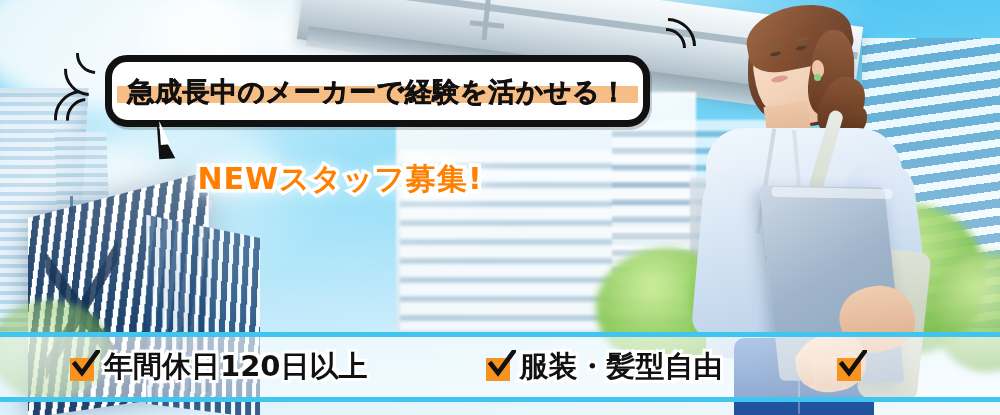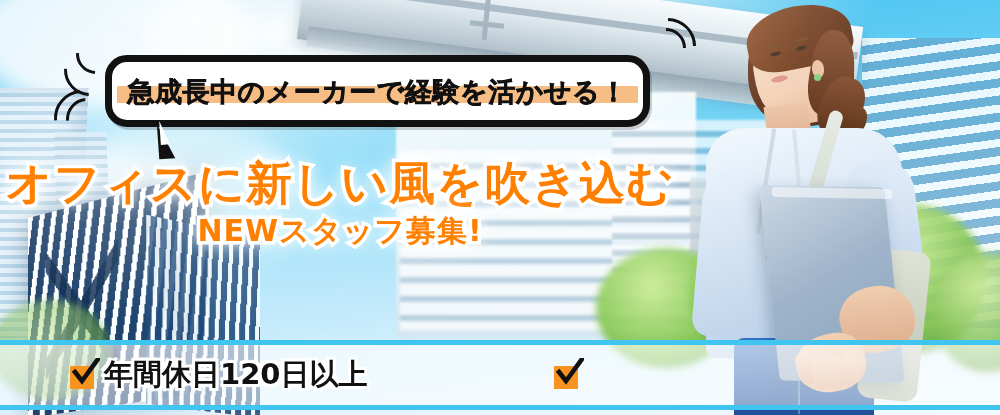--- a/index.html
+++ b/index.html
@@ -298,21 +298,21 @@
     -webkit-text-stroke:7px #fff;
     paint-order:stroke fill;
     text-shadow:
       0 0 10px #fff, 0 0 16px #fff, 0 0 22px rgba(255,255,255,.9),
       0 0 30px rgba(255,255,255,.7);
   }
   .hl-line.l2{font-size:30px;margin-top:4px;}
 
   
   .band{
-    position:absolute;left:0;top:340px;width:1000px;height:70px;
+    position:absolute;left:0;top:332px;width:1000px;height:70px;
     background:linear-gradient(180deg, rgba(255,255,255,.62), rgba(255,255,255,.50));
     border-top:5px solid #3fc5f0;
     border-bottom:5px solid #3fc5f0;
     display:flex;align-items:center;
   }
   .band-inner{
     display:flex;align-items:center;width:100%;
     padding:0 56px 0 70px;gap:46px;
   }
   .feat{display:flex;align-items:center;gap:7px;}
@@ -426,39 +426,47 @@
     <div class="bubble">
       <span class="bubble-inner">
         <span class="bubble-hl"></span>
         <span class="bubble-text">急成長中のメーカーで経験を活かせる！</span>
       </span>
     </div>
     <div class="bubble-tail-in"></div>
   </div>
 
   <div class="headline">
-    <span class="hl-line l1">オフィスに新しい風を吹き込む</span>
     <span class="hl-line l2">NEWスタッフ募集!</span>
   </div>
 
   <div class="band">
     <div class="band-inner">
 
       <div class="feat">
         <span class="chk">
           <span class="chk-box"></span>
           <svg class="chk-mark" viewBox="0 0 28 28" aria-hidden="true">
             <path d="M3 14 L10 23 L26 1" fill="none" stroke="#111" stroke-width="4.6" stroke-linecap="square" stroke-linejoin="miter"></path>
           </svg>
         </span>
         <span class="feat-label">年間休日120日以上</span>
       </div>
 
       <span class="sp1"></span>
 
+      <div class="feat">
+        <span class="chk">
+          <span class="chk-box"></span>
+          <svg class="chk-mark" viewBox="0 0 28 28" aria-hidden="true">
+            <path d="M3 14 L10 23 L26 1" fill="none" stroke="#111" stroke-width="4.6" stroke-linecap="square" stroke-linejoin="miter"></path>
+          </svg>
+        </span>
+        <span class="feat-label">服装・髪型自由</span>
+      </div>
 
       <span class="sp2"></span>
 
       <div class="feat">
         <span class="chk">
           <span class="chk-box"></span>
           <svg class="chk-mark" viewBox="0 0 28 28" aria-hidden="true">
             <path d="M3 14 L10 23 L26 1" fill="none" stroke="#111" stroke-width="4.6" stroke-linecap="square" stroke-linejoin="miter"></path>
           </svg>
         </span>

